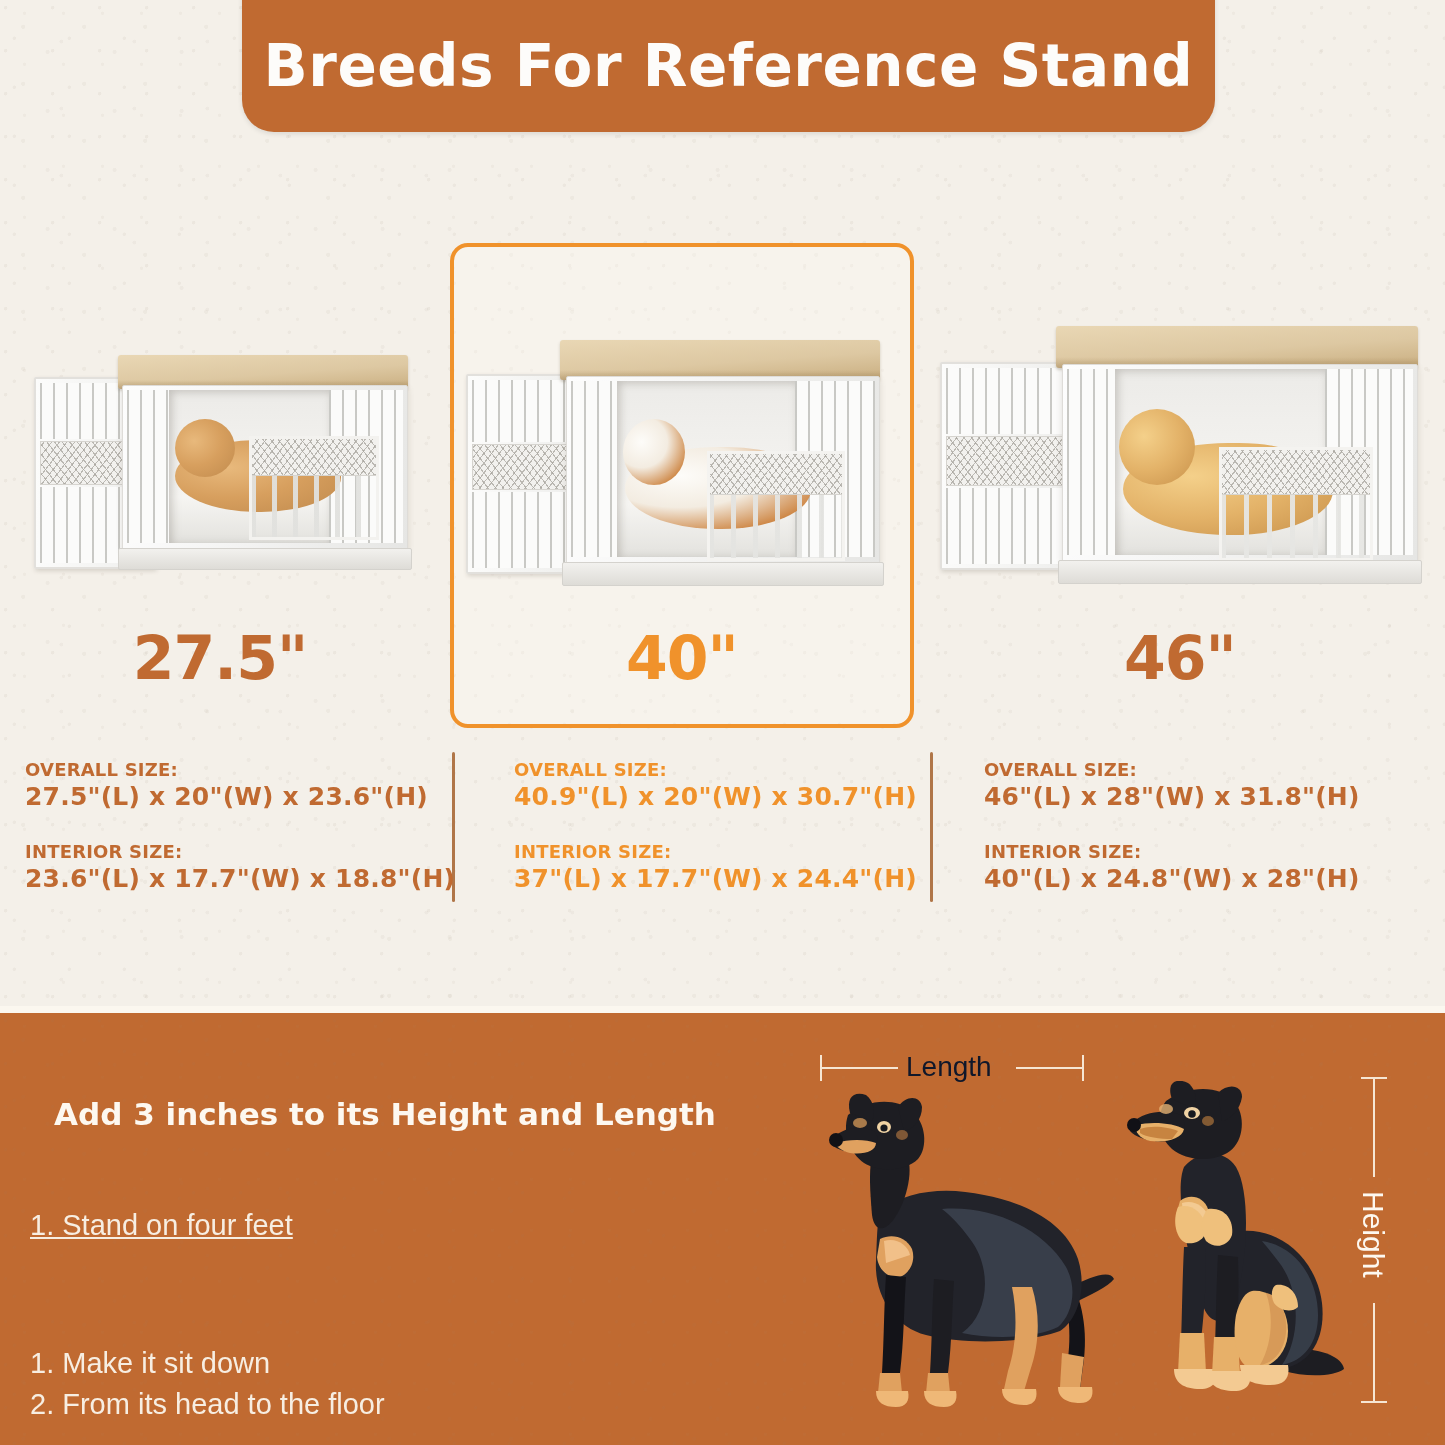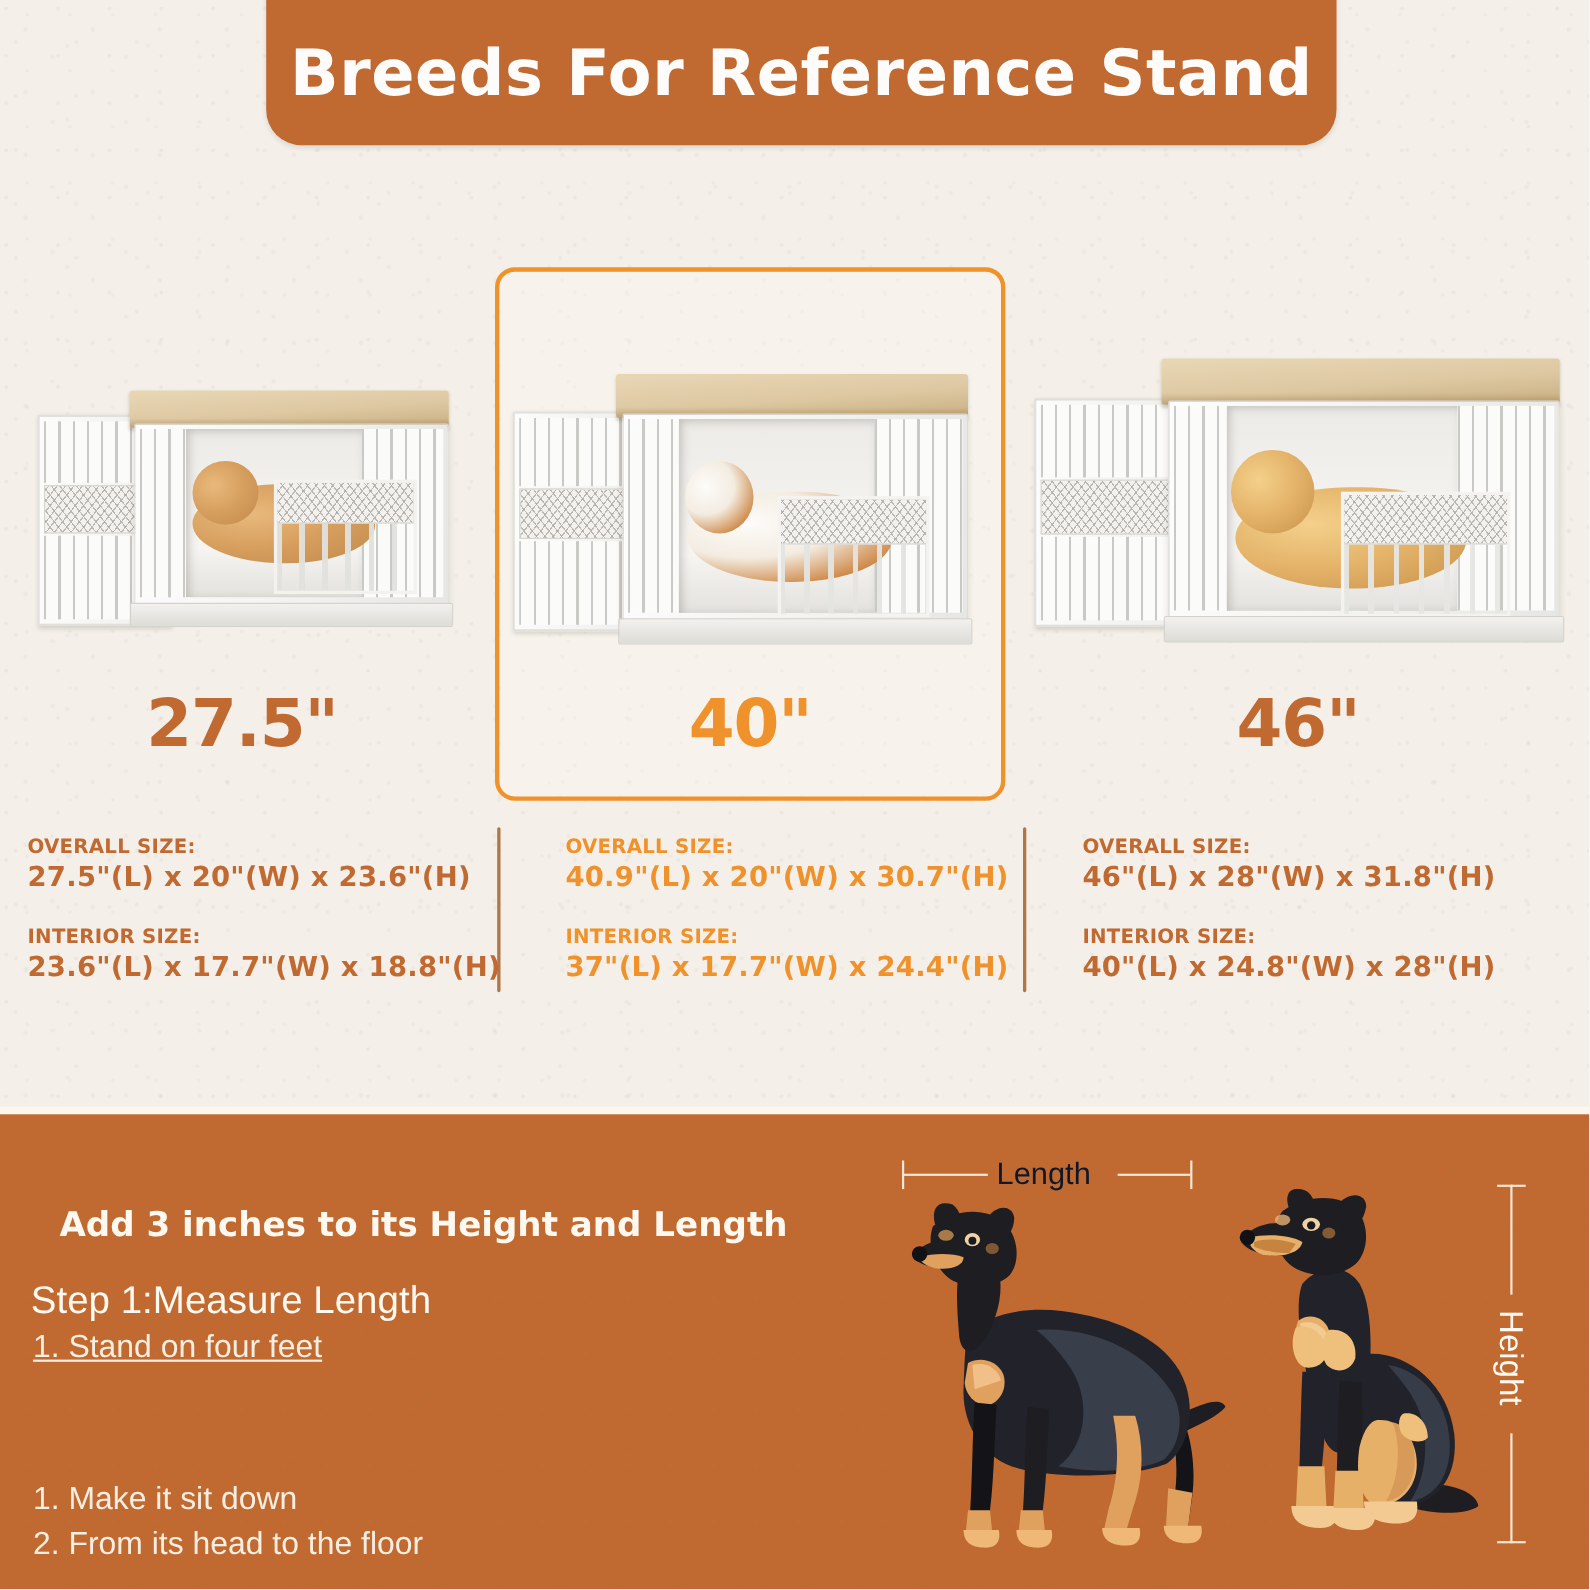--- a/index.html
+++ b/index.html
@@ -351,21 +351,20 @@
     <div class="spec-head">INTERIOR SIZE:</div>
     <div class="spec-val">40"(L)  x  24.8"(W)  x  28"(H)</div>
   </div>
 
   <div class="advice-strip"></div>
   <div class="advice">
     <div class="texture"></div>
 
     <div class="advice-sub">Add 3 inches to its Height and Length</div>
 
-    <div class="step-title" style="top:152px;">Step 1:Measure Length</div>
     <div class="step-line" style="top:198px;text-decoration:underline;">1. Stand on four feet</div>
 
     <div class="step-line" style="top:336px;">1. Make it sit down</div>
     <div class="step-line" style="top:377px;">2. From its head to the floor</div>
 
     <div class="cap-v" style="left:820px;  top:42px;"></div>
     <div class="guide-h" style="left:820px;  top:54px; width:78px;"></div>
     <div class="len-label" style="left:906px; top:40px;">Length</div>
     <div class="guide-h" style="left:1016px; top:54px; width:66px;"></div>
     <div class="cap-v" style="left:1082px; top:42px;"></div>

